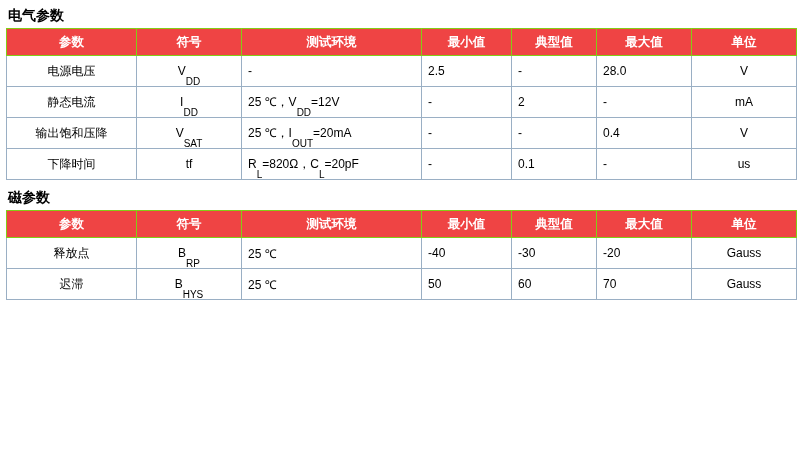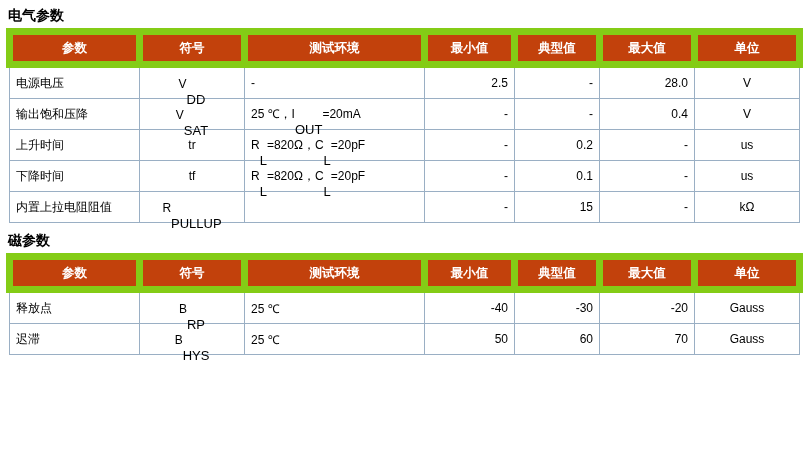--- a/index.html
+++ b/index.html
@@ -27,46 +27,46 @@
     color: #000000;
     margin: 0 0 4px 2px;
     line-height: 18px;
   }
   table.spec {
     border-collapse: collapse;
     table-layout: fixed;
     border: 1px solid #9aafc4;
   }
   table.spec th {
-    background: #c2410c;
+    background: #ef4444;
     color: #ffffff;
     font-weight: bold;
     font-size: 12.5px;
     height: 26px;
     text-align: center;
-    border: 7px solid #84cc16;
+    border: 1px solid #84cc16;
     padding: 0 2px;
   }
   table.spec td {
     font-size: 12px;
     height: 30px;
     border: 1px solid #9aafc4;
     padding: 0 6px;
     color: #000000;
   }
-  td.c-param { text-align: left; margin-left: 47px; }
+  td.c-param { text-align: center; margin-left: 47px; }
   td.c-symbol { text-align: center; }
   td.c-cond { text-align: left; padding-left: 10px; }
-  td.c-num { text-align: right; }
+  td.c-num { text-align: left; }
   td.c-unit { text-align: center; }
   sub {
-    font-size: 13px;
+    font-size: 10px;
     vertical-align: baseline;
     position: relative;
-    top: 16px;
+    top: 10px;
   }
   .tbl1 { width: 790px; margin-bottom: 8px; }
   .tbl2 { width: 790px; }
 </style>
 </head>
 <body>
 
 <div class="page">
 
   <div class="section-title">电气参数</div>
@@ -96,54 +96,45 @@
       <tr>
         <td class="c-param">电源电压</td>
         <td class="c-symbol"><span>V</span><sub>DD</sub></td>
         <td class="c-cond">-</td>
         <td class="c-num">2.5</td>
         <td class="c-num">-</td>
         <td class="c-num">28.0</td>
         <td class="c-unit">V</td>
       </tr>
       <tr>
+        <td class="c-param">静态电流</td>
+        <td class="c-symbol"><span>I</span><sub>DD</sub></td>
+        <td class="c-cond"><span>25 ℃，V</span><sub>DD</sub><span>=12V</span></td>
+        <td class="c-num">-</td>
+        <td class="c-num">2</td>
+        <td class="c-num">-</td>
+        <td class="c-unit">mA</td>
+      </tr>
+      <tr>
         <td class="c-param">输出饱和压降</td>
         <td class="c-symbol"><span>V</span><sub>SAT</sub></td>
         <td class="c-cond"><span>25 ℃，I</span><sub>OUT</sub><span>=20mA</span></td>
         <td class="c-num">-</td>
         <td class="c-num">-</td>
         <td class="c-num">0.4</td>
         <td class="c-unit">V</td>
       </tr>
       <tr>
-        <td class="c-param">上升时间</td>
-        <td class="c-symbol">tr</td>
-        <td class="c-cond"><span>R</span><sub>L</sub><span>=820Ω，C</span><sub>L</sub><span>=20pF</span></td>
-        <td class="c-num">-</td>
-        <td class="c-num">0.2</td>
-        <td class="c-num">-</td>
-        <td class="c-unit">us</td>
-      </tr>
-      <tr>
         <td class="c-param">下降时间</td>
         <td class="c-symbol">tf</td>
         <td class="c-cond"><span>R</span><sub>L</sub><span>=820Ω，C</span><sub>L</sub><span>=20pF</span></td>
         <td class="c-num">-</td>
         <td class="c-num">0.1</td>
         <td class="c-num">-</td>
         <td class="c-unit">us</td>
-      </tr>
-      <tr>
-        <td class="c-param">内置上拉电阻阻值</td>
-        <td class="c-symbol"><span>R</span><sub>PULLUP</sub></td>
-        <td class="c-cond"></td>
-        <td class="c-num">-</td>
-        <td class="c-num">15</td>
-        <td class="c-num">-</td>
-        <td class="c-unit">kΩ</td>
       </tr>
     </tbody>
   </table>
 
   <div class="section-title">磁参数</div>
 
   <table class="spec tbl2">
     <colgroup>
       <col style="width:130px">
       <col style="width:105px">

